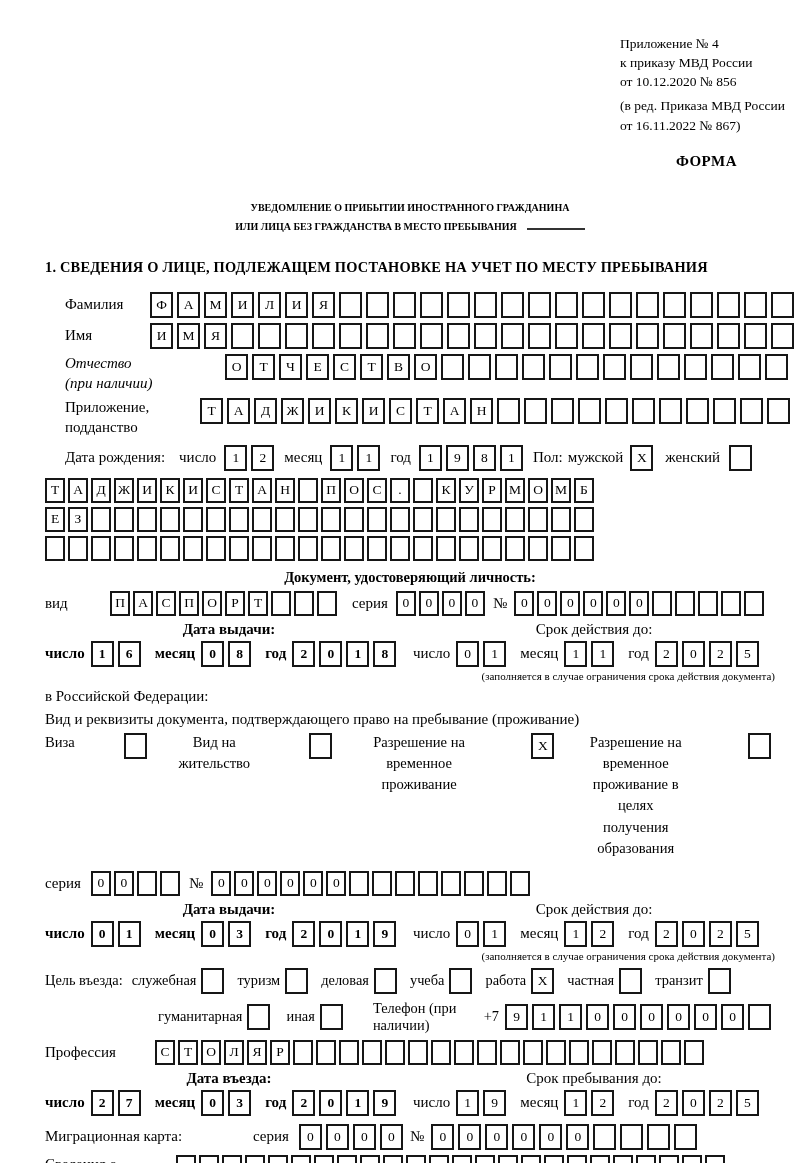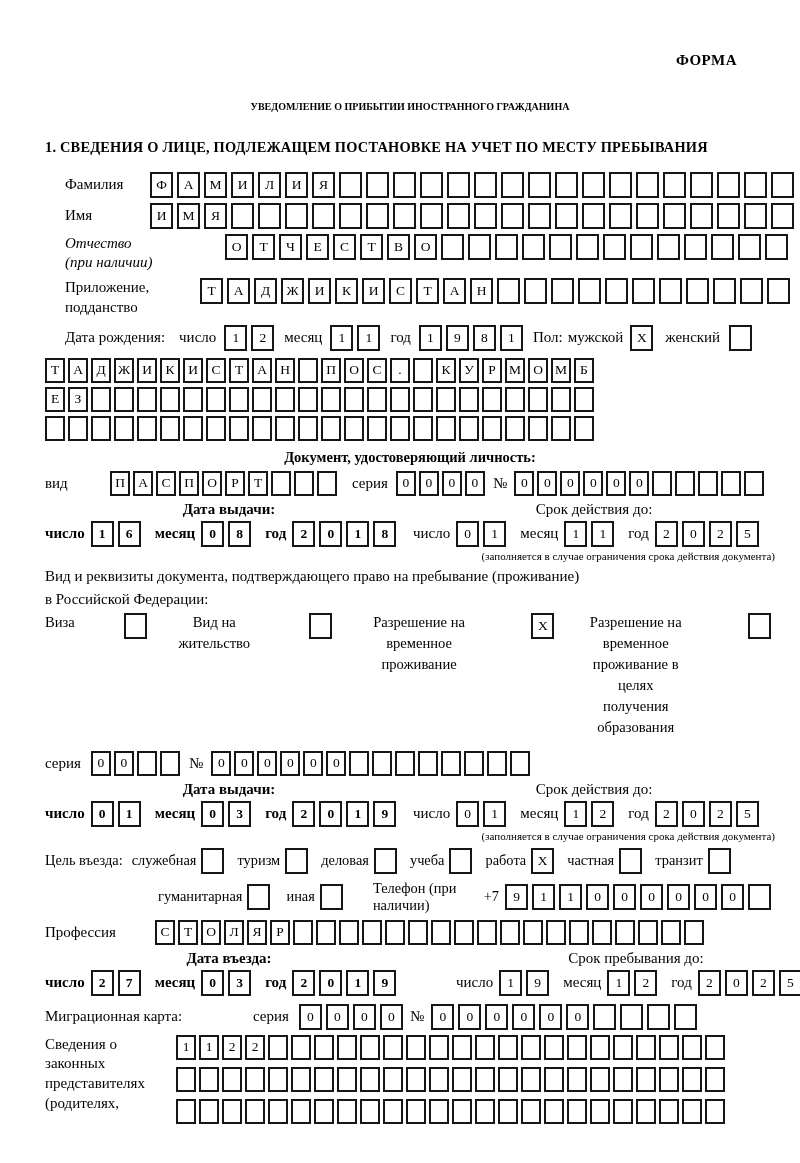--- a/index.html
+++ b/index.html
@@ -74,25 +74,33 @@
   .rep .stack > div { margin-bottom:7px; }
 
   .sp8 { margin:0 8px 0 14px; }
   .sp4 { margin:0 8px 0 6px; }
 </style>
 </head>
 <body>
 
 <div class="page">
 
+  <div class="annex">
+    <div>Приложение № 4</div>
+    <div>к приказу МВД России</div>
+    <div>от 10.12.2020 № 856</div>
+    <div class="gap">(в ред. Приказа МВД России</div>
+    <div>от 16.11.2022 № 867)</div>
+  </div>
 
   <div class="forma">ФОРМА</div>
 
   <div class="title">
     <div>УВЕДОМЛЕНИЕ О ПРИБЫТИИ ИНОСТРАННОГО ГРАЖДАНИНА</div>
+    <div><span>ИЛИ ЛИЦА БЕЗ ГРАЖДАНСТВА В МЕСТО ПРЕБЫВАНИЯ</span><span class="blank"></span></div>
   </div>
 
   <div class="sec1">1. СВЕДЕНИЯ О ЛИЦЕ, ПОДЛЕЖАЩЕМ ПОСТАНОВКЕ НА УЧЕТ ПО МЕСТУ ПРЕБЫВАНИЯ</div>
 
   <div class="row">
     <span class="lbl w-sur">Фамилия</span>
     <span class="cells">
         <span class="cell">Ф</span>
         <span class="cell">А</span>
         <span class="cell">М</span>
@@ -403,22 +411,22 @@
             <span class="cell">2</span>
             <span class="cell">0</span>
             <span class="cell">2</span>
             <span class="cell">5</span>
           </span>
       </div>
       <div class="dg-note">(заполняется в случае ограничения срока действия документа)</div>
     </div>
   </div>
 
+  <div class="plain">в Российской Федерации:</div>
   <div class="plain">Вид и реквизиты документа, подтверждающего право на пребывание (проживание)</div>
-  <div class="plain">в Российской Федерации:</div>
 
   <div class="checkrow">
     <div class="chk" style="margin-right:22px;">
       <span class="chk-label">Виза</span>
       <span class="cells" style="margin-left:6px;">
           <span class="cell"></span>
         </span>
     </div>
     <div class="chk" style="margin-right:24px;">
       <span class="chk-label">Вид на жительство</span>
@@ -601,21 +609,21 @@
         <span class="cell"></span>
         <span class="cell"></span>
         <span class="cell"></span>
         <span class="cell"></span>
         <span class="cell"></span>
         <span class="cell"></span>
         <span class="cell"></span>
       </span>
   </div>
 
-  <div class="dates" style="gap:43px;">
+  <div class="dates" style="">
     <div class="dg-left">
       <div class="dg-head">Дата въезда:</div>
       <div class="dateline">
         <span class="dlbl">число</span>
         <span class="cells">
             <span class="cell">2</span>
             <span class="cell">7</span>
           </span>
         <span class="dlbl">месяц</span>
         <span class="cells">

